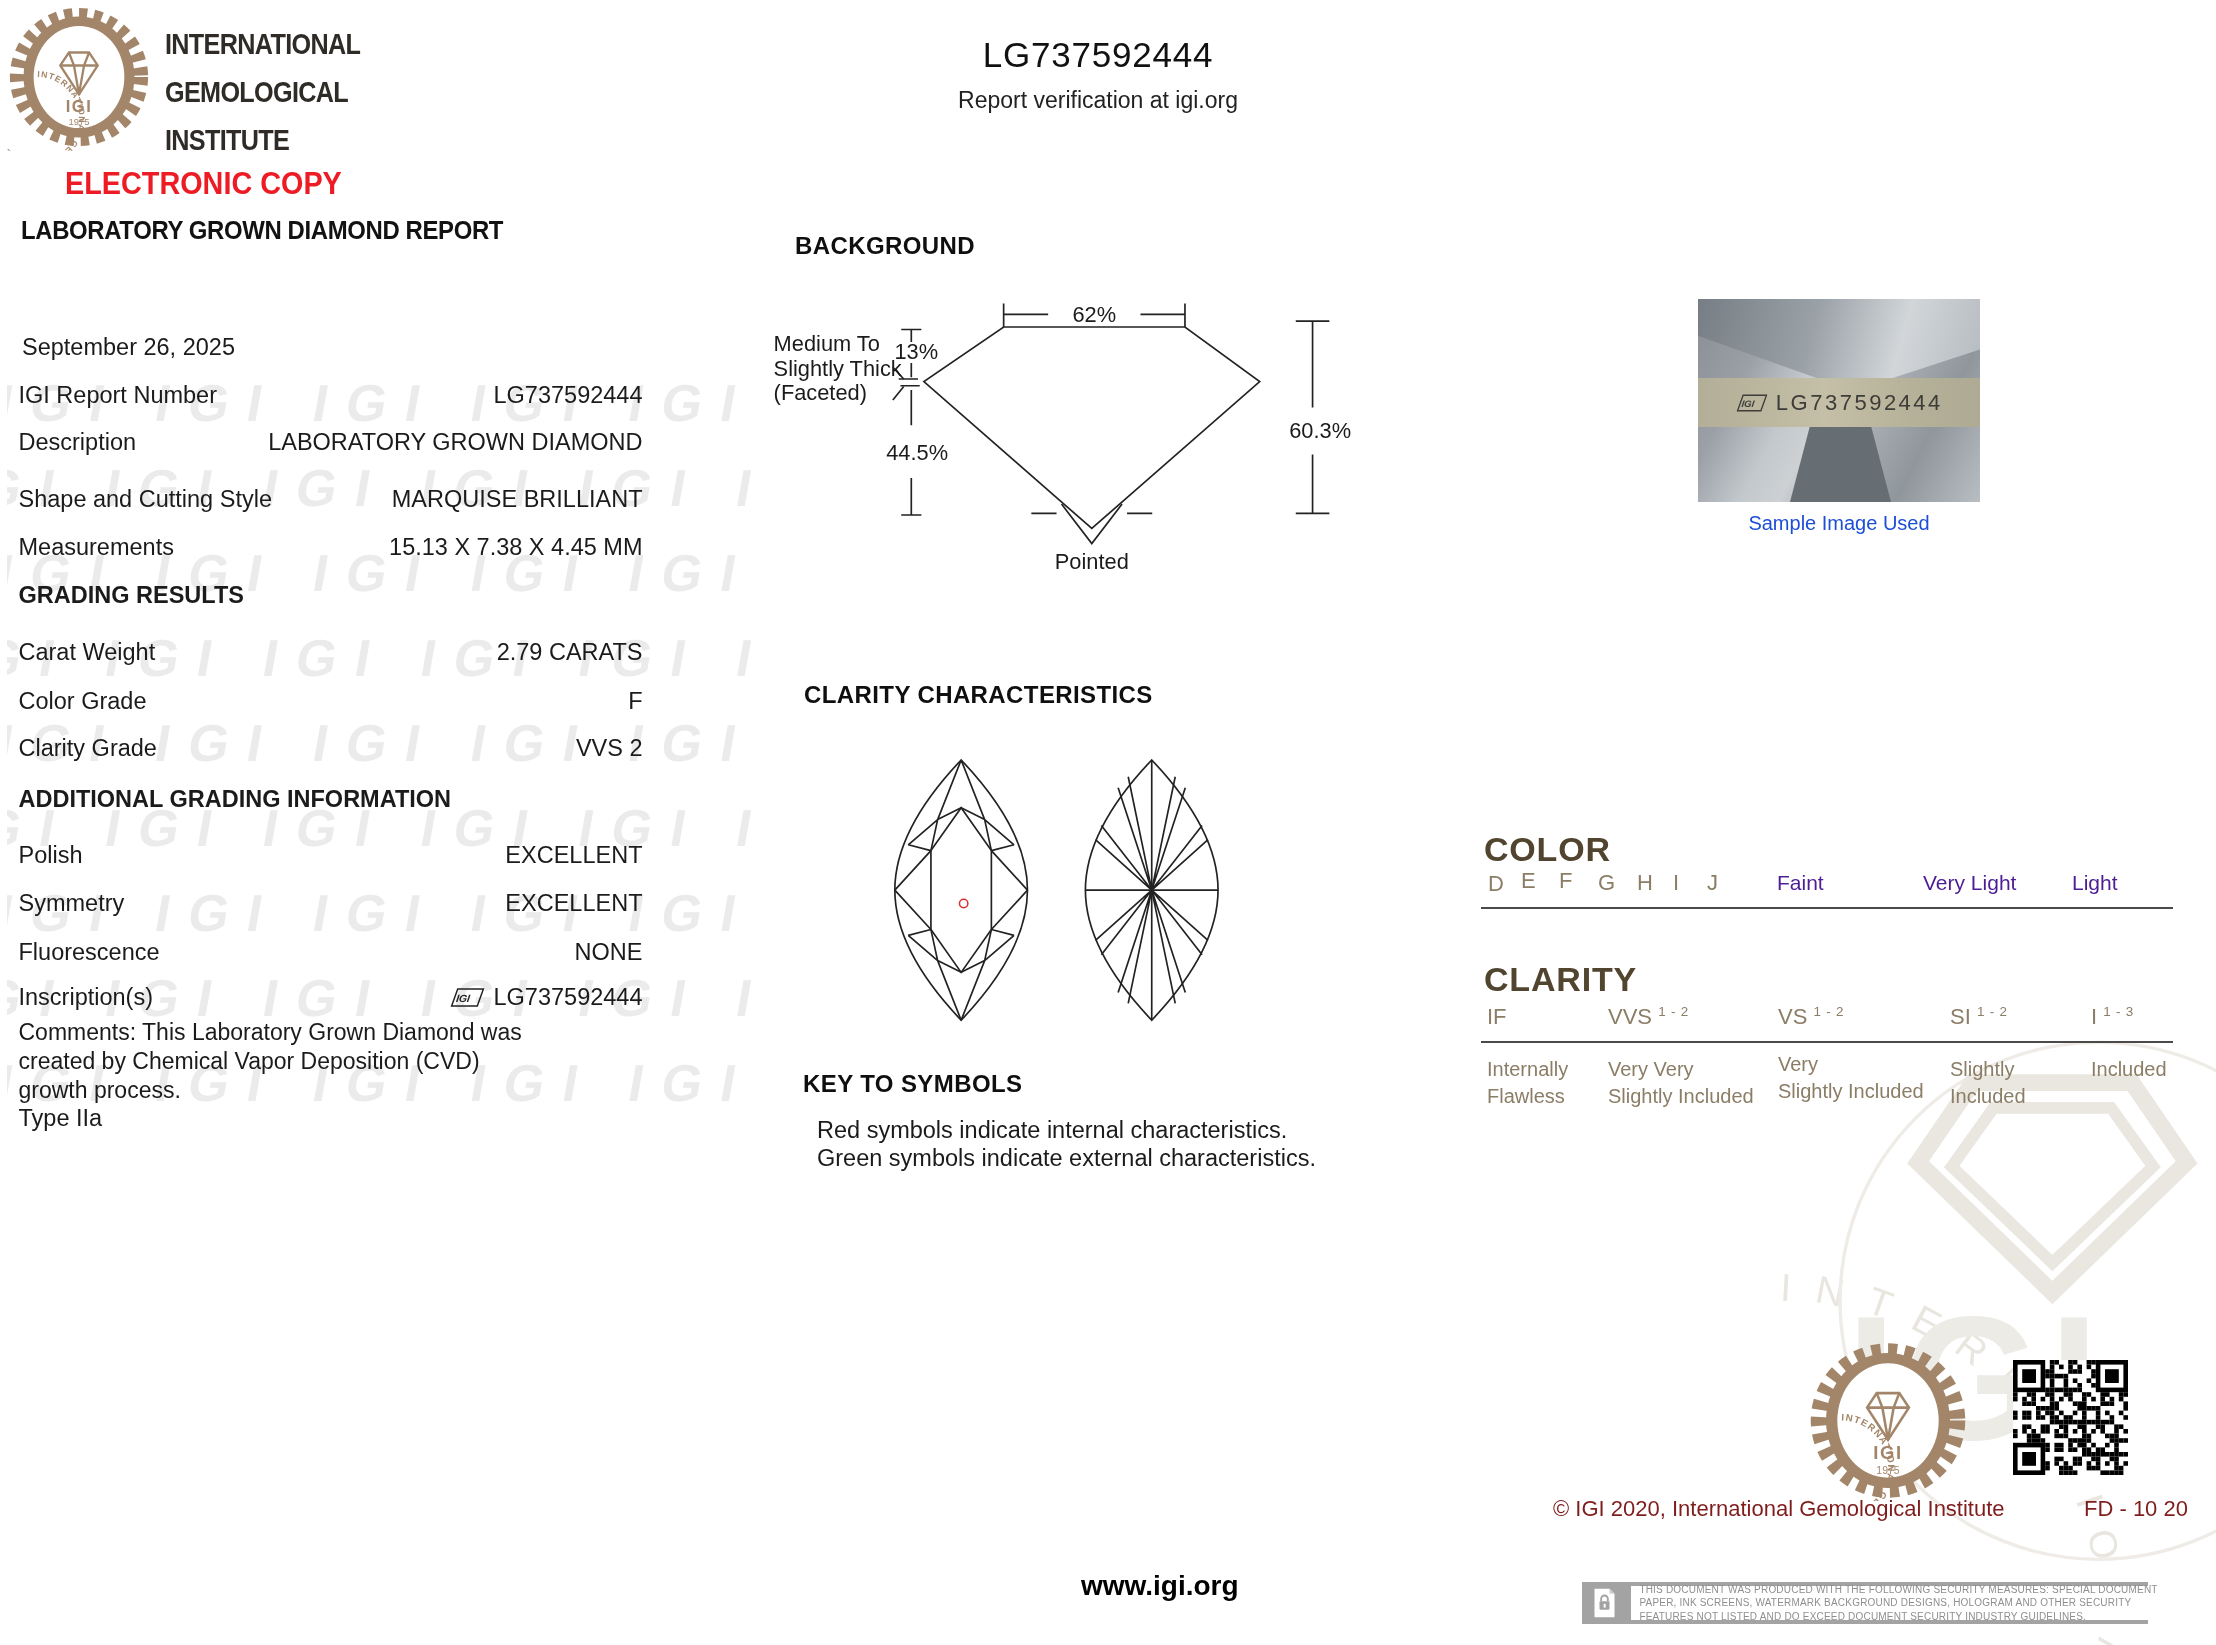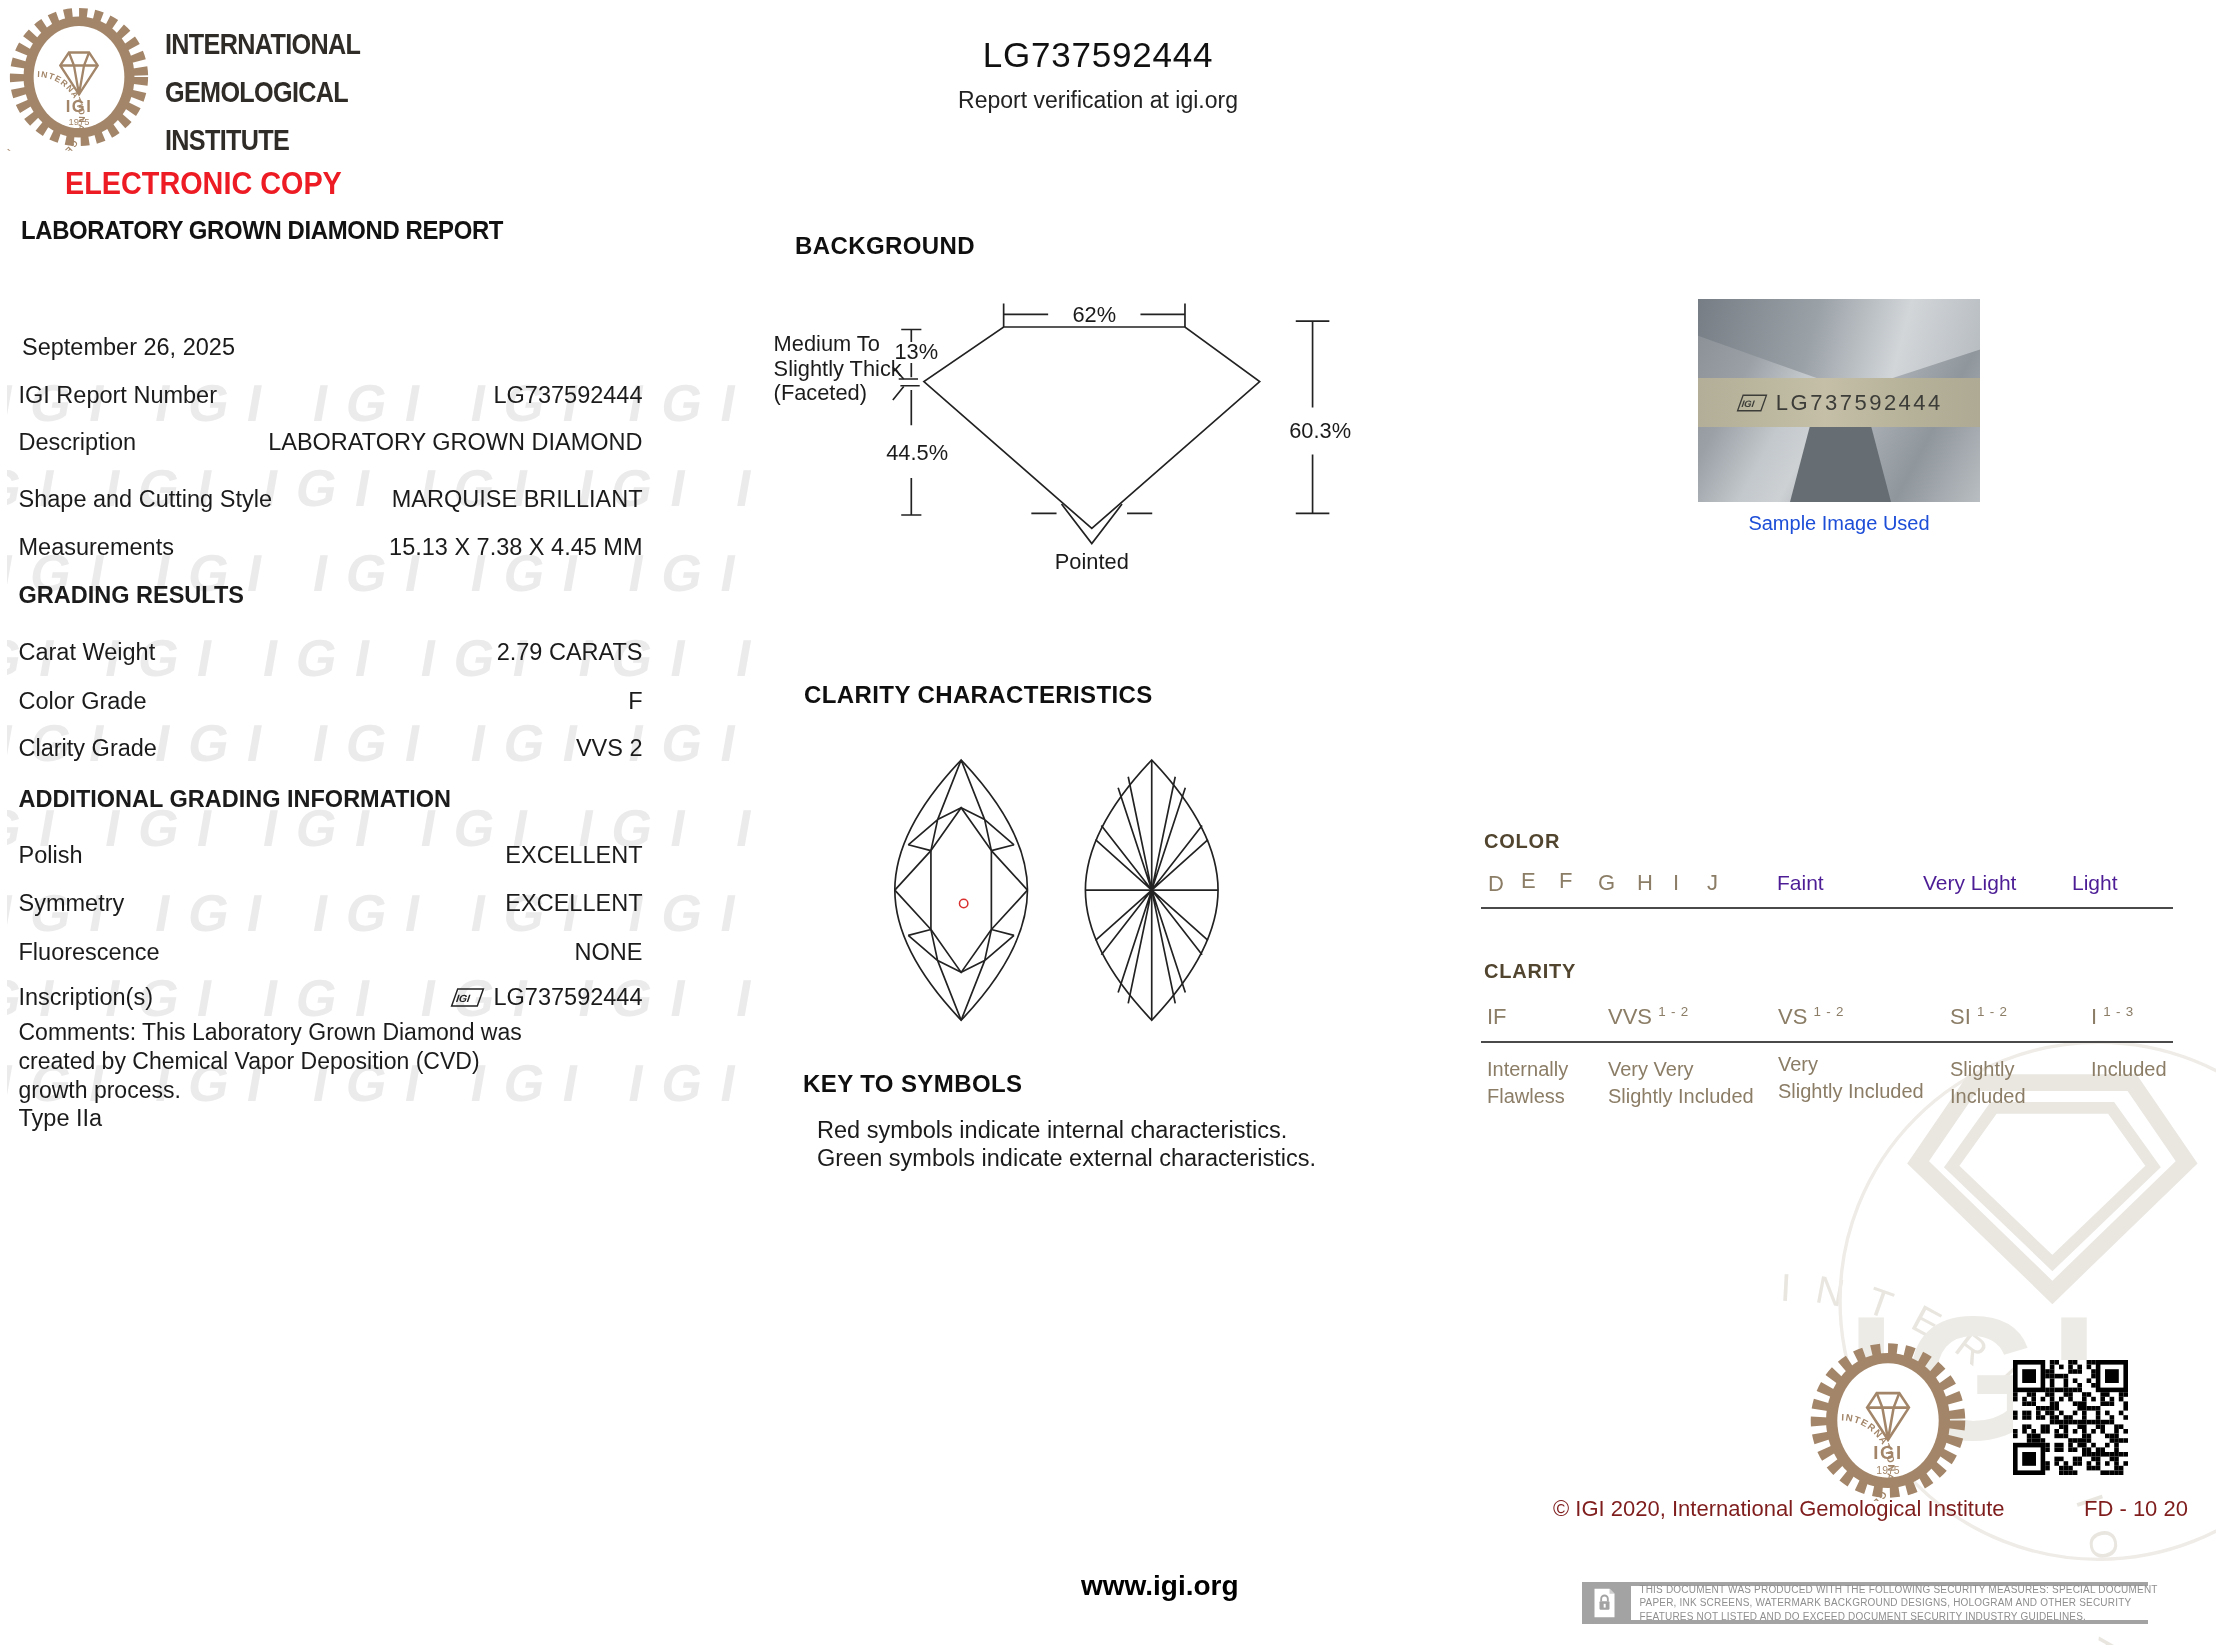--- a/index.html
+++ b/index.html
@@ -48,21 +48,21 @@
           clip-path:polygon(0 0,100% 0,100% 55%,55% 100%,0 40%);}
   .sample .facet2{position:absolute;left:92px;top:126px;width:101px;height:77px;background:#666d73;
           clip-path:polygon(20% 0,80% 0,100% 100%,0 100%);}
   .sample .band{position:absolute;left:0;top:79px;width:282px;height:49px;
           background:linear-gradient(90deg,#b2ae97 0%,#c4bfa6 45%,#b6b199 75%,#aeaa93 100%);
           display:flex;align-items:center;justify-content:center;gap:6.7px;color:#3c3c38;}
   .sample .band .ins{font-size:22px;letter-spacing:2.5px;}
   .caption{position:absolute;left:1839px;top:512px;transform:translateX(-50%);font-size:20px;color:#1d4ed8;z-index:1;}
 
   
-  .scale-title{position:absolute;font-size:20px;font-weight:bold;letter-spacing:0.8px;color:#52452f;z-index:1;}
+  .scale-title{position:absolute;font-size:34px;font-weight:bold;letter-spacing:0.8px;color:#52452f;z-index:1;}
   .scale-letter{position:absolute;font-size:22px;color:#8b7d66;z-index:1;}
   .scale-range{position:absolute;font-size:21px;color:#4c1d95;z-index:1;text-align:right;}
   .scale-line{position:absolute;height:1.7px;background:#4a4a4a;z-index:1;}
   .cgrade{position:absolute;font-size:22px;color:#8b7d66;z-index:1;white-space:nowrap;}
   .cgrade sup{font-size:13.4px;letter-spacing:0.8px;}
   .cdesc{position:absolute;font-size:20px;line-height:27px;color:#8b7d66;z-index:1;white-space:nowrap;}
 
   
   .copyright{position:absolute;top:1496px;font-size:22px;color:#7f1d1d;z-index:1;}
   .secbar{position:absolute;left:1582px;top:1582px;width:566px;height:42px;background:#a3a3a3;z-index:1;}

